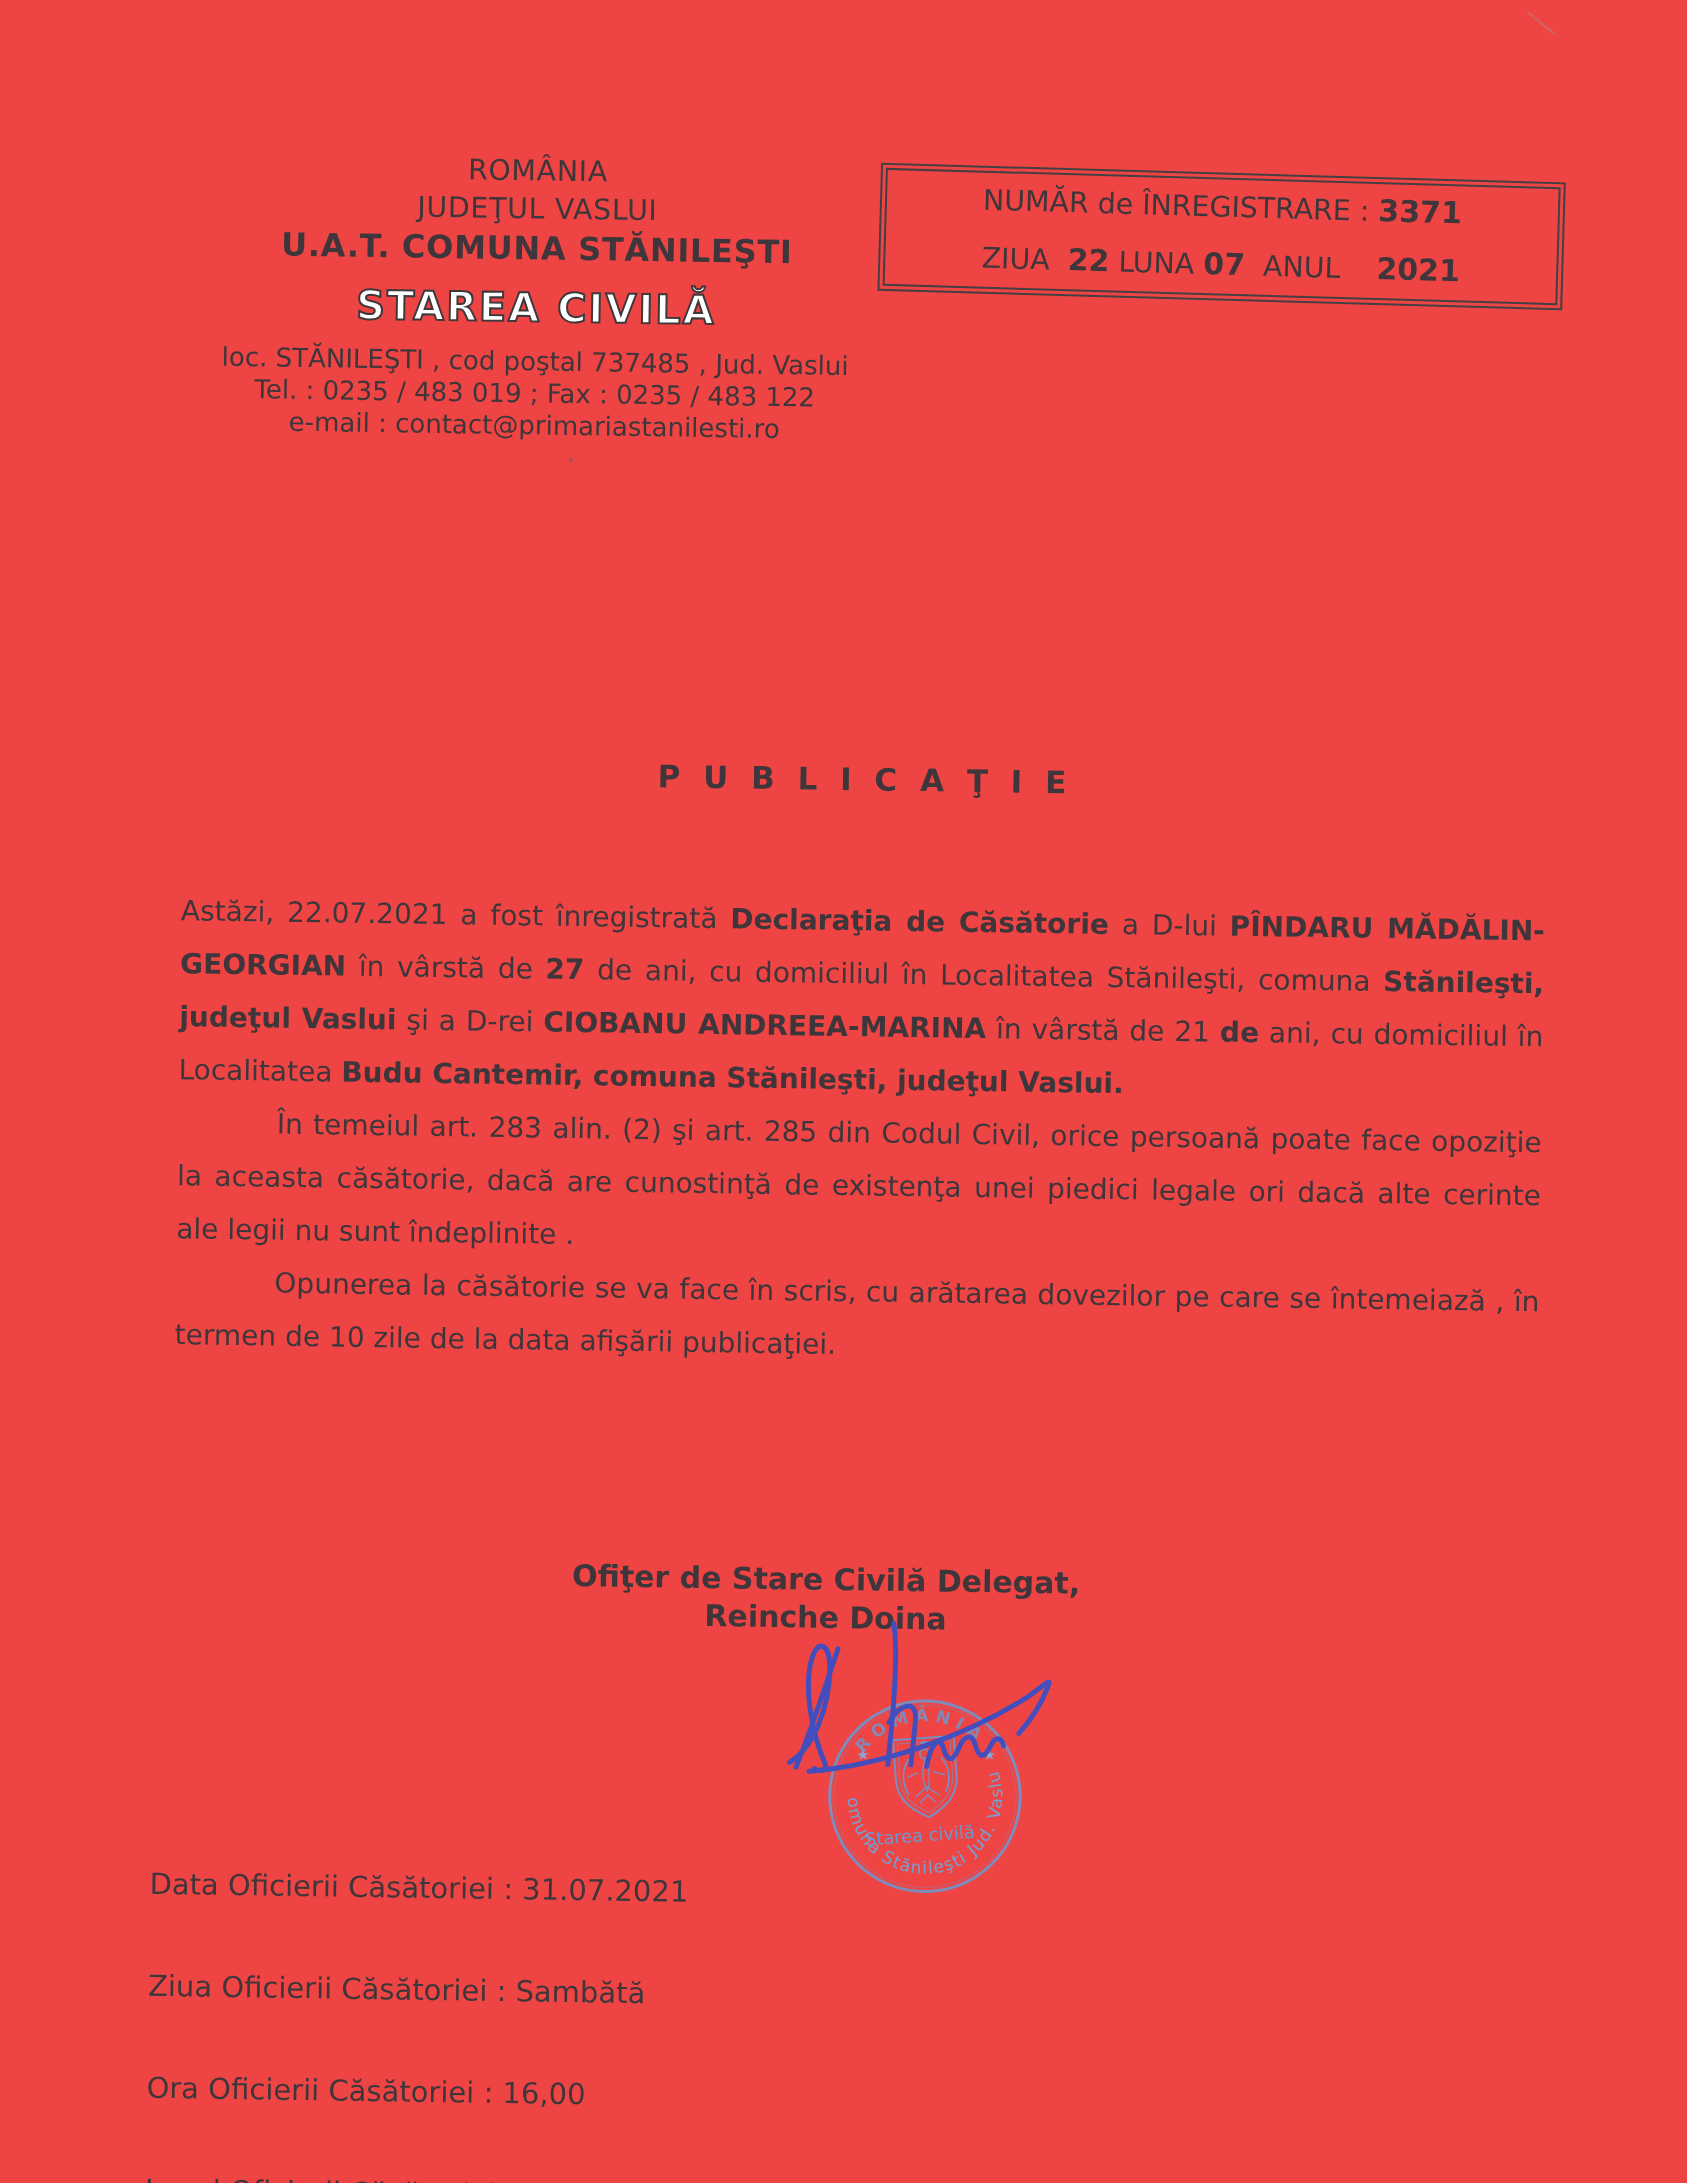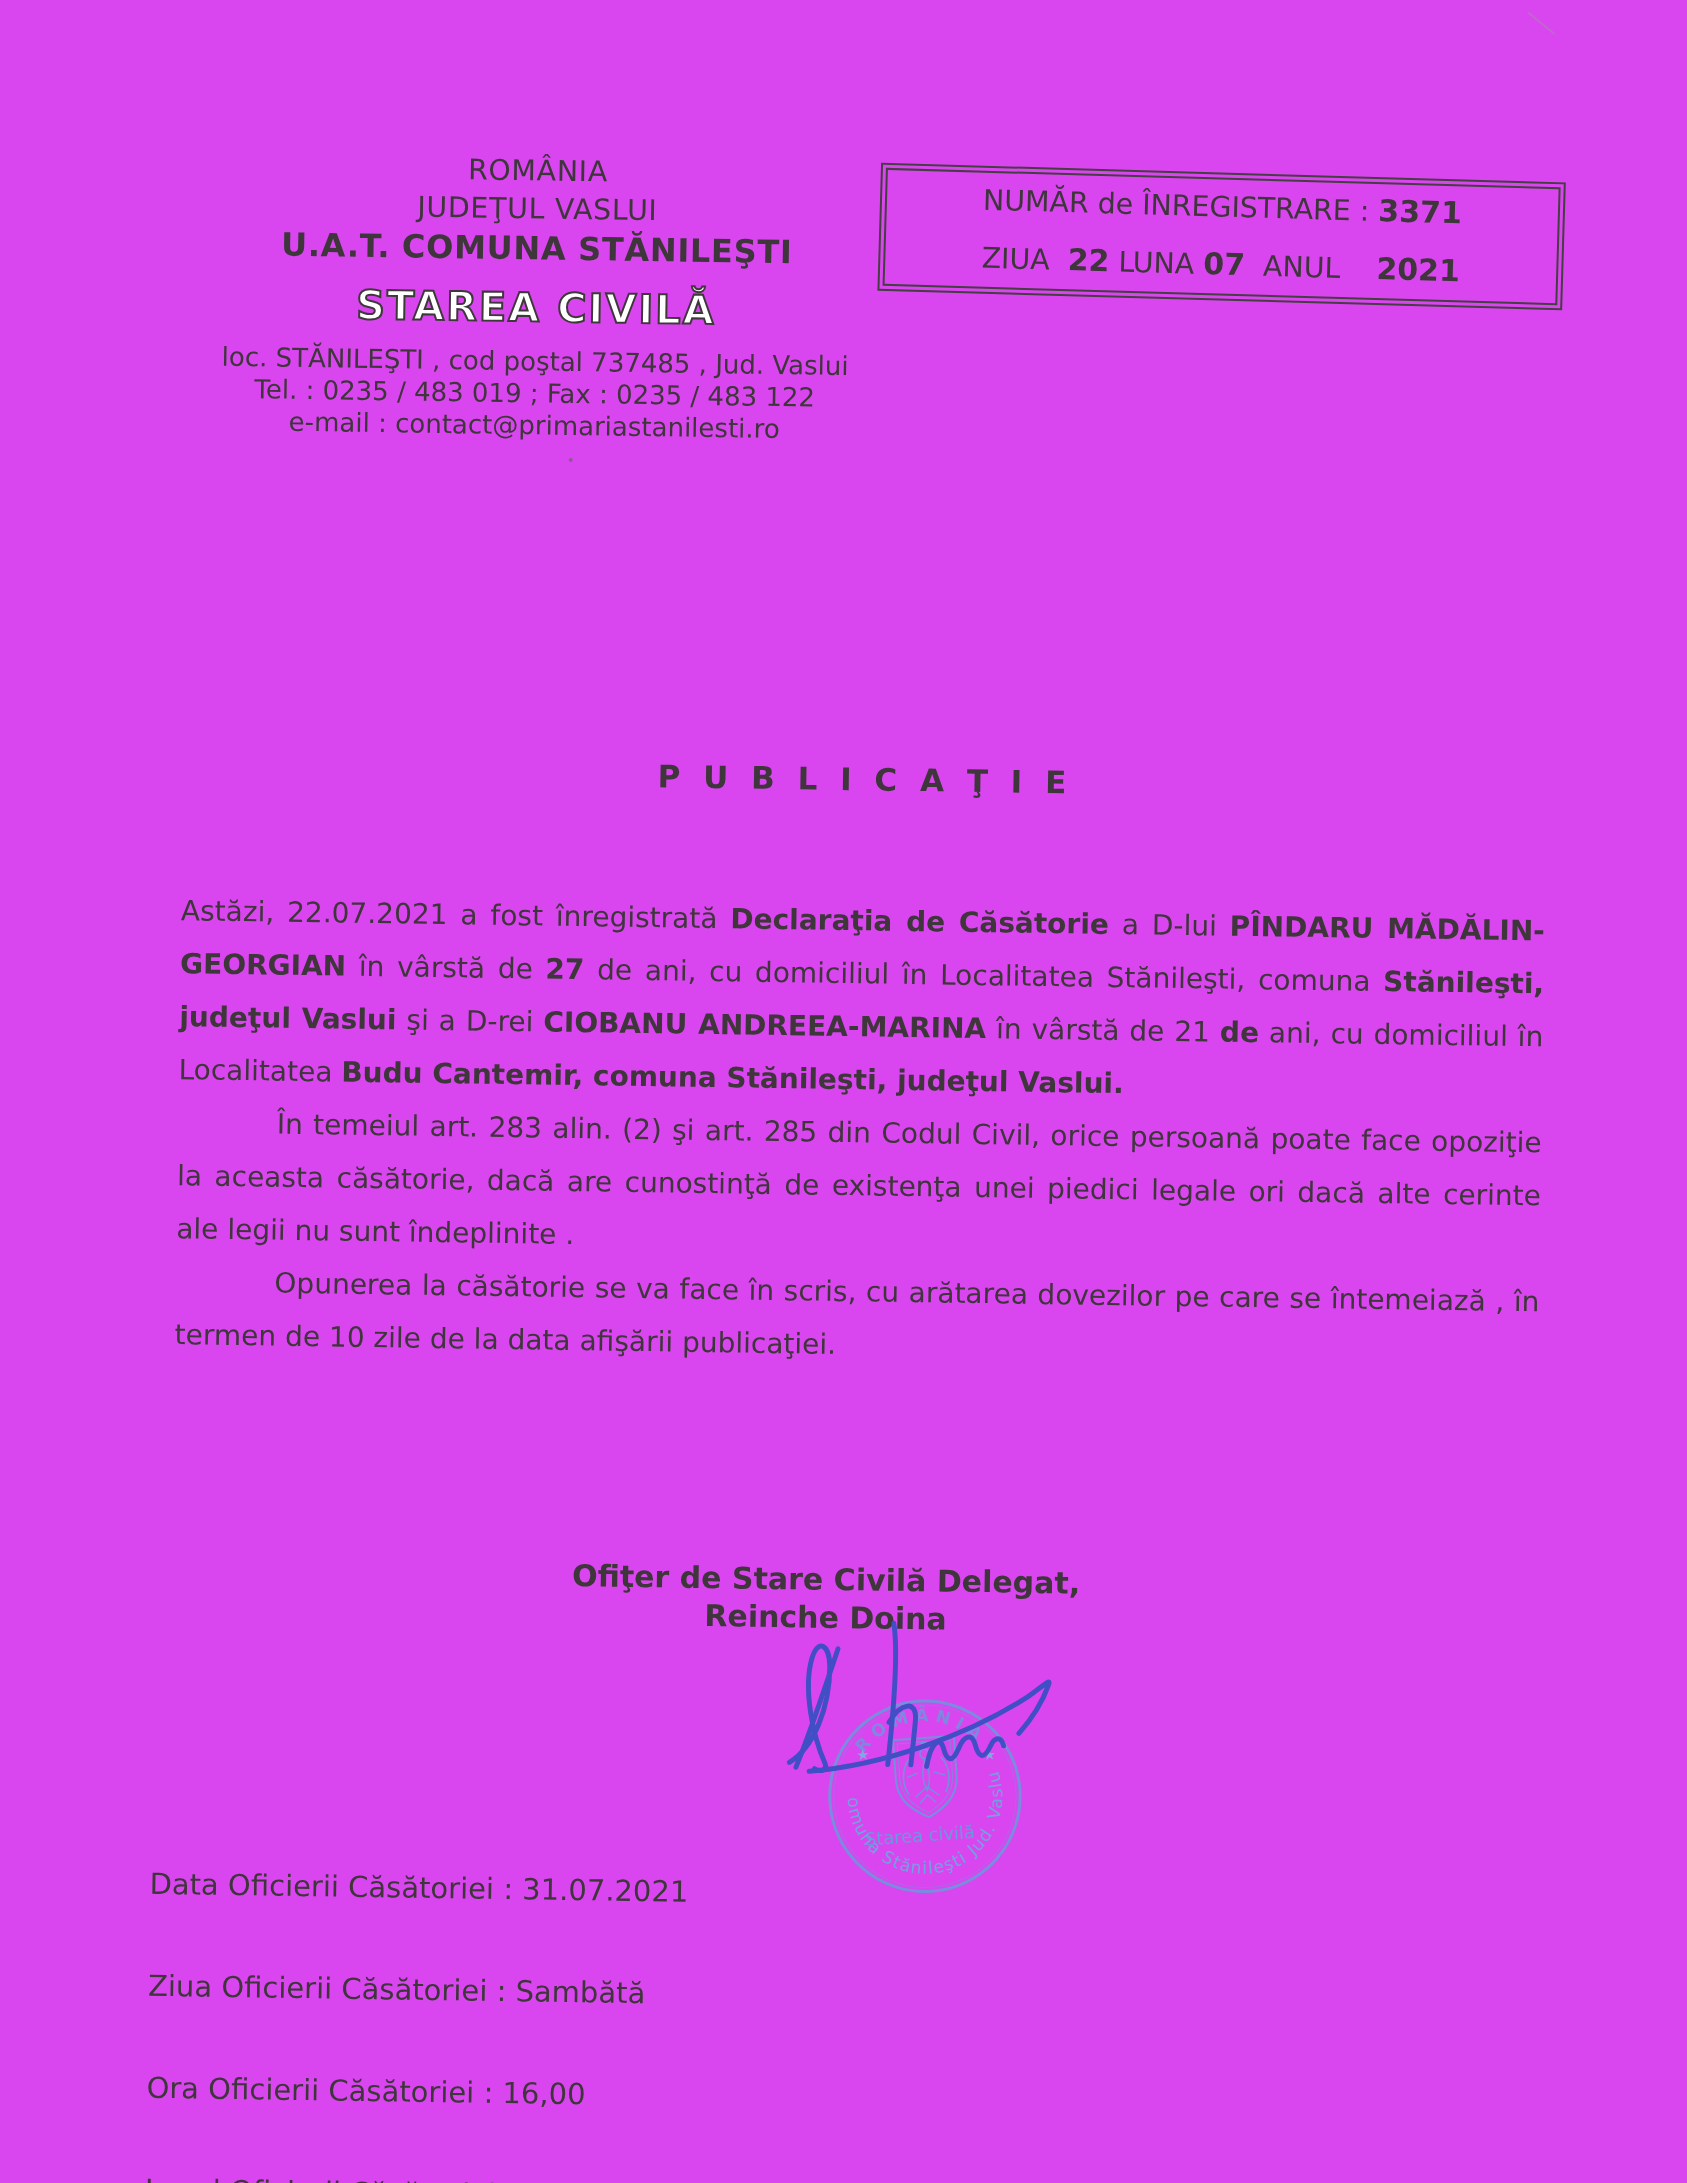--- a/index.html
+++ b/index.html
@@ -1,19 +1,19 @@
 <!DOCTYPE html>
 <html style="font-size:10.6px"><head>
 <meta charset="utf-8">
 <style>
   html,body{margin:0;padding:0;background:#ffffff;}
   .page{
     position:relative;
     width:1687px;height:2183px;
-    background:#d946ef;
+    background:#ef4444;
     overflow:hidden;
     font-family:"DejaVu Sans","Liberation Sans",sans-serif;
     color:#3e363a;
   }
   .content{
     position:absolute;inset:0;
     transform:rotate(0.85deg);
     transform-origin:50% 45%;
   }
   

